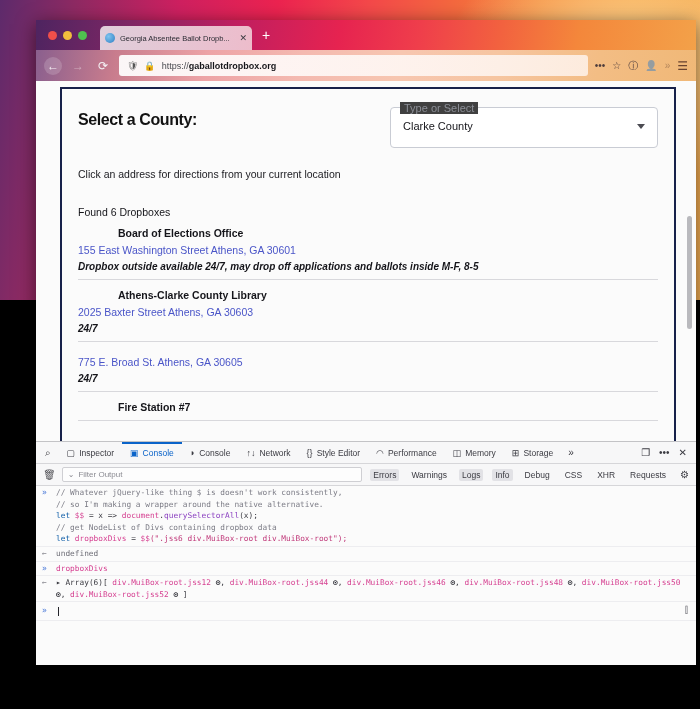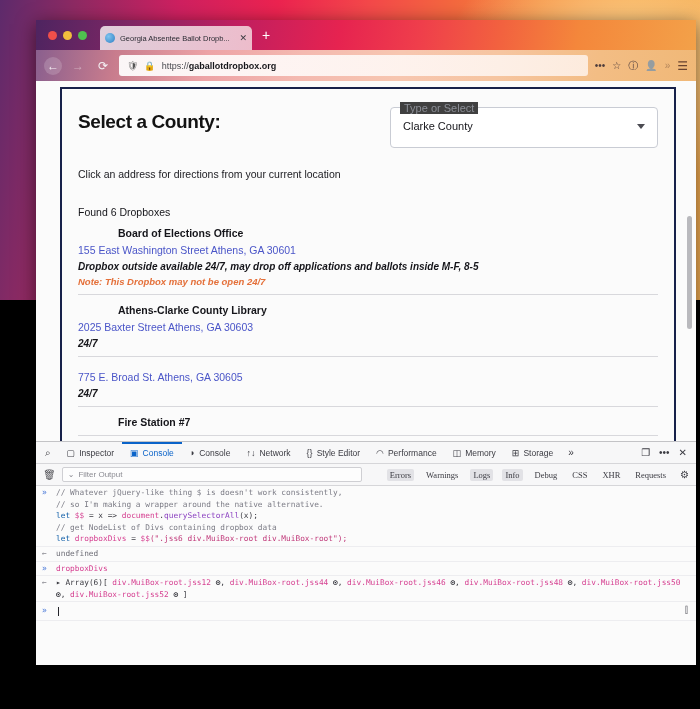--- a/index.html
+++ b/index.html
@@ -103,21 +103,21 @@
     position: relative; height: 360px; background: #fbfbfb;
     overflow: hidden;
   }
   #page {
     position: absolute; left: 24px; top: 6px; right: 20px; bottom: -80px;
     border: 2px solid #17214a;
     background: #fbfbfb;
     padding: 14px 16px 0 16px;
   }
   #page-head { display: flex; align-items: flex-start; justify-content: space-between; gap: 16px; }
-  #page-title { font-size: 19px; font-weight: 800; color: #121212; letter-spacing: -.4px; padding-top: 8px; }
+  #page-title { font-size: 16px; font-weight: 800; color: #121212; letter-spacing: -.4px; padding-top: 8px; }
   #county-field {
     position: relative; width: 268px; height: 41px;
     border: 1px solid #c9ccd4; border-radius: 4px;
     background: #fff; margin-top: 4px;
   }
   #county-legend {
     position: absolute; top: -6px; left: 9px; padding: 0 4px;
     background: #404040; font-size: 11px; color: #8b8e96;
   }
   #county-value { position: absolute; left: 12px; top: 12px; font-size: 11px; color: #15151a; }
@@ -167,21 +167,21 @@
     height: 22px; display: flex; align-items: center; gap: 6px;
     border-bottom: 1px solid #d6d6d9; background: #f7f7f8; padding: 0 7px;
     font-size: 8.5px; color: #55555d;
   }
   #trash { font-size: 10px; color: #44444a; }
   #filter-input {
     width: 300px; height: 15px; border: 1px solid #cfcfd3; border-radius: 2px;
     background: #fdfdfd; display: flex; align-items: center; gap: 4px; padding: 0 5px;
     color: #8b8b92; font-size: 8px;
   }
-  #dt-filters { margin-left: auto; display: flex; align-items: center; gap: 9px; font-family: Liberation Serif, serif; }
+  #dt-filters { margin-left: auto; display: flex; align-items: center; gap: 9px; }
   .fbtn { font-size: 8.5px; color: #3b3b42; padding: 1px 3px; border-radius: 2px; }
   .fbtn.on { background: #e2e2e6; }
   #dt-gear { font-size: 10px; color: #3b3b42; margin-left: 2px; }
 
   #console {
     position: absolute; left: 0; right: 0; top: 44px; bottom: 0;
     background: #fbfbfb; font-family: "DejaVu Sans Mono", monospace;
     font-size: 7.8px; line-height: 11.6px; overflow: hidden;
   }
   .crow { display: flex; align-items: flex-start; padding: 1px 8px 1px 6px; }
@@ -257,21 +257,20 @@
           </div>
         </div>
 
         <div id="hint">Click an address for directions from your current location</div>
         <div id="found">Found 6 Dropboxes</div>
 
         <div class="dbox">
           <div class="dbox-name">Board of Elections Office</div>
           <div class="dbox-addr">155 East Washington Street Athens, GA 30601</div>
           <div class="dbox-hours">Dropbox outside available 24/7, may drop off applications and ballots inside M-F, 8-5</div>
-          <div class="dbox-note">Note: This Dropbox may not be open 24/7</div>
         </div>
 
         <div class="dbox">
           <div class="dbox-name">Athens-Clarke County Library</div>
           <div class="dbox-addr">2025 Baxter Street Athens, GA 30603</div>
           <div class="dbox-hours">24/7</div>
         </div>
 
         <div class="dbox">
           <div class="dbox-addr">775 E. Broad St. Athens, GA 30605</div>

